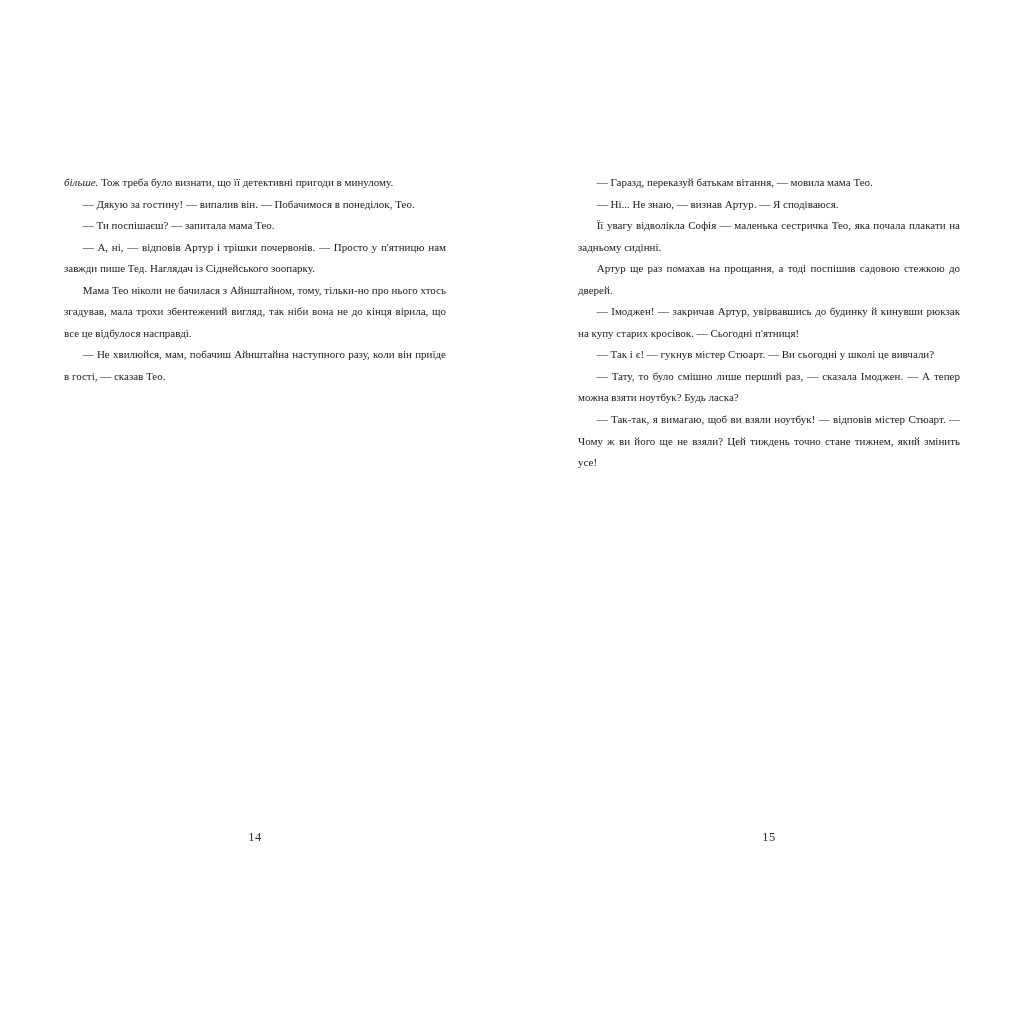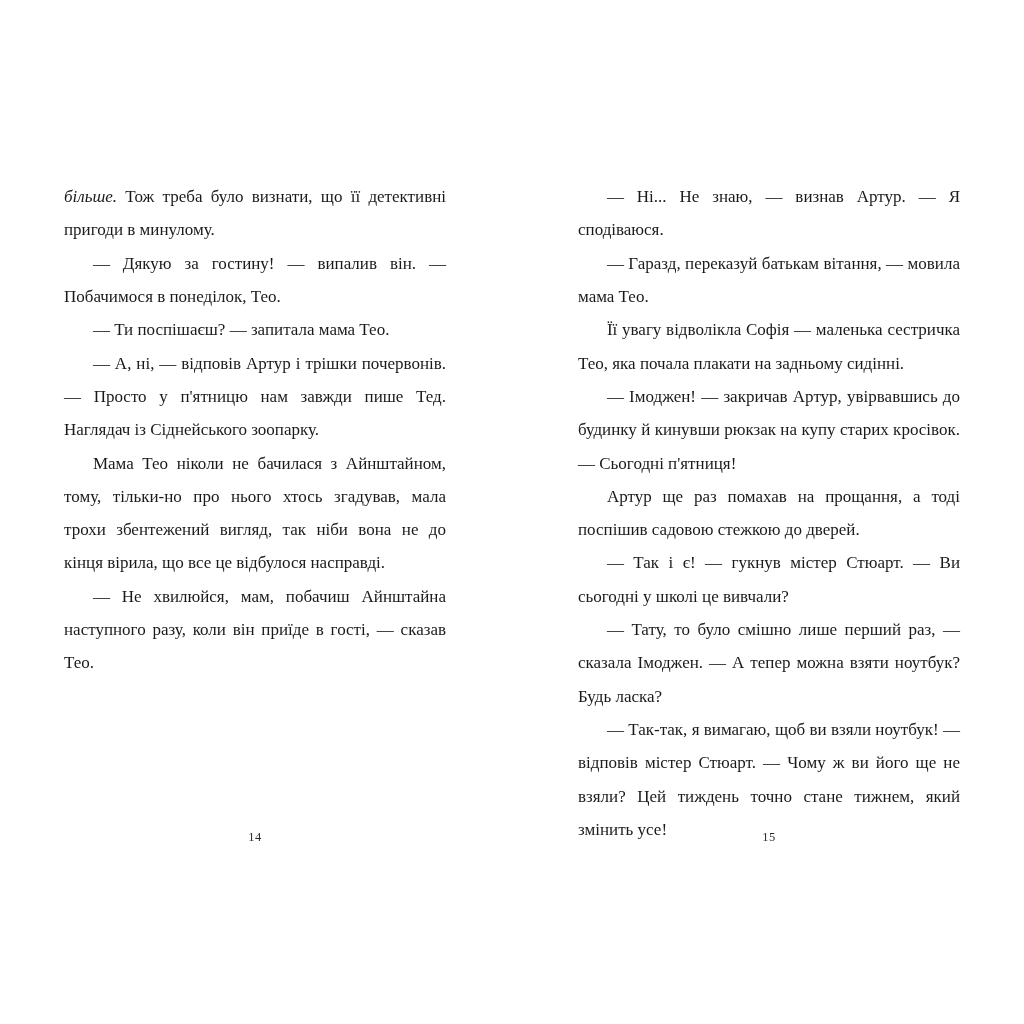--- a/index.html
+++ b/index.html
@@ -24,23 +24,23 @@
   }
   .page {
     position: relative;
     box-sizing: border-box;
     width: 512px;
     height: 1024px;
     padding: 0;
   }
   .page-body {
     position: absolute;
-    top: 180px;
+    top: 172px;
     width: 382px;
-    font-size: 17px;
+    font-size: 11px;
     line-height: 1.96;
     text-align: justify;
     text-justify: inter-word;
     hyphens: manual;
   }
   .page-left .page-body {
     left: 64px;
   }
   .page-right .page-body {
     left: 66px;
@@ -93,29 +93,29 @@
       <p class="para">— Не хвилюйся, мам, побачиш Айнштайна наступного разу, коли він приїде в гості, — сказав Тео.</p>
 
     </div>
     <div class="folio">14</div>
   </div>
 
   <div class="page page-right">
     <div class="page-body">
 
 
+      <p class="para">— Гаразд, переказуй батькам вітання, — мовила мама Тео.</p>
+
       <p class="para">— Ні... Не знаю, — визнав Артур. — Я сподіваюся.</p>
-
-      <p class="para">— Гаразд, переказуй батькам вітання, — мовила мама Тео.</p>
 
       <p class="para">Її увагу відволікла Софія — маленька сестричка Тео, яка почала плакати на задньому сидінні.</p>
 
+      <p class="para">Артур ще раз помахав на прощання, а тоді поспішив садовою стежкою до дверей.</p>
+
       <p class="para">— Імоджен! — закричав Артур, увірвавшись до будинку й кинувши рюкзак на купу старих кросівок. — Сьогодні п'ятниця!</p>
-
-      <p class="para">Артур ще раз помахав на прощання, а тоді поспішив садовою стежкою до дверей.</p>
 
       <p class="para">— Так і є! — гукнув містер Стюарт. — Ви сьогодні у школі це вивчали?</p>
 
       <p class="para">— Тату, то було смішно лише перший раз, — сказала Імоджен. — А тепер можна взяти ноутбук? Будь ласка?</p>
 
       <p class="para">— Так-так, я вимагаю, щоб ви взяли ноутбук! — відповів містер Стюарт. — Чому ж ви його ще не взяли? Цей тиждень точно стане тижнем, який змінить усе!</p>
 
     </div>
     <div class="folio">15</div>
   </div>

